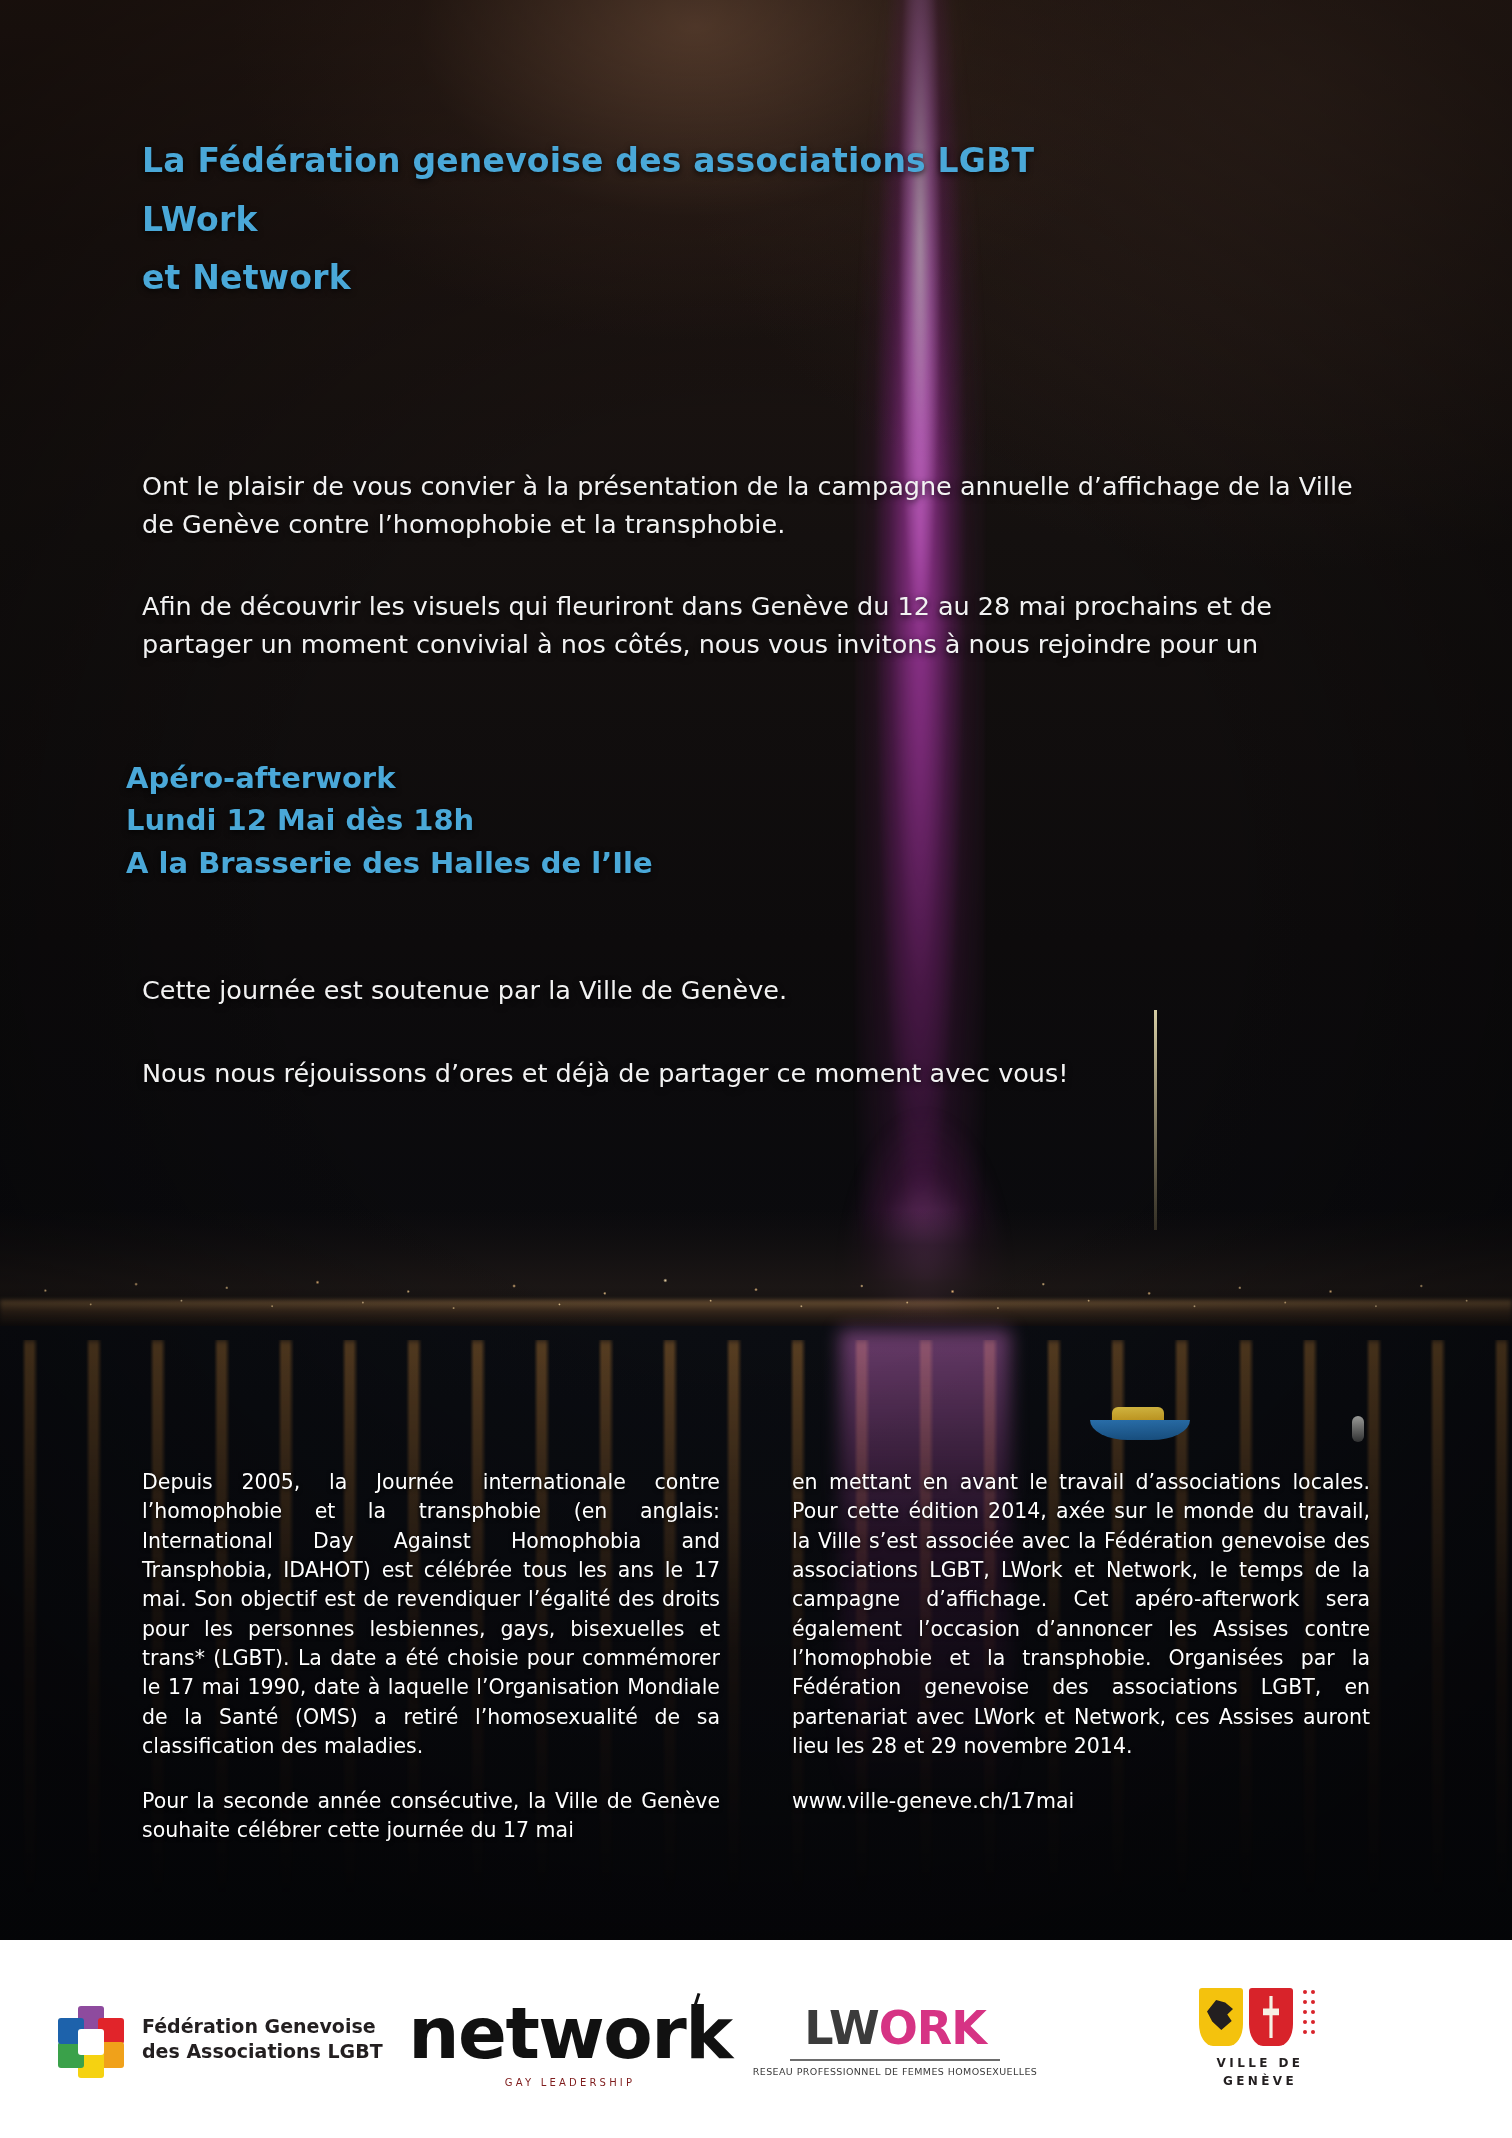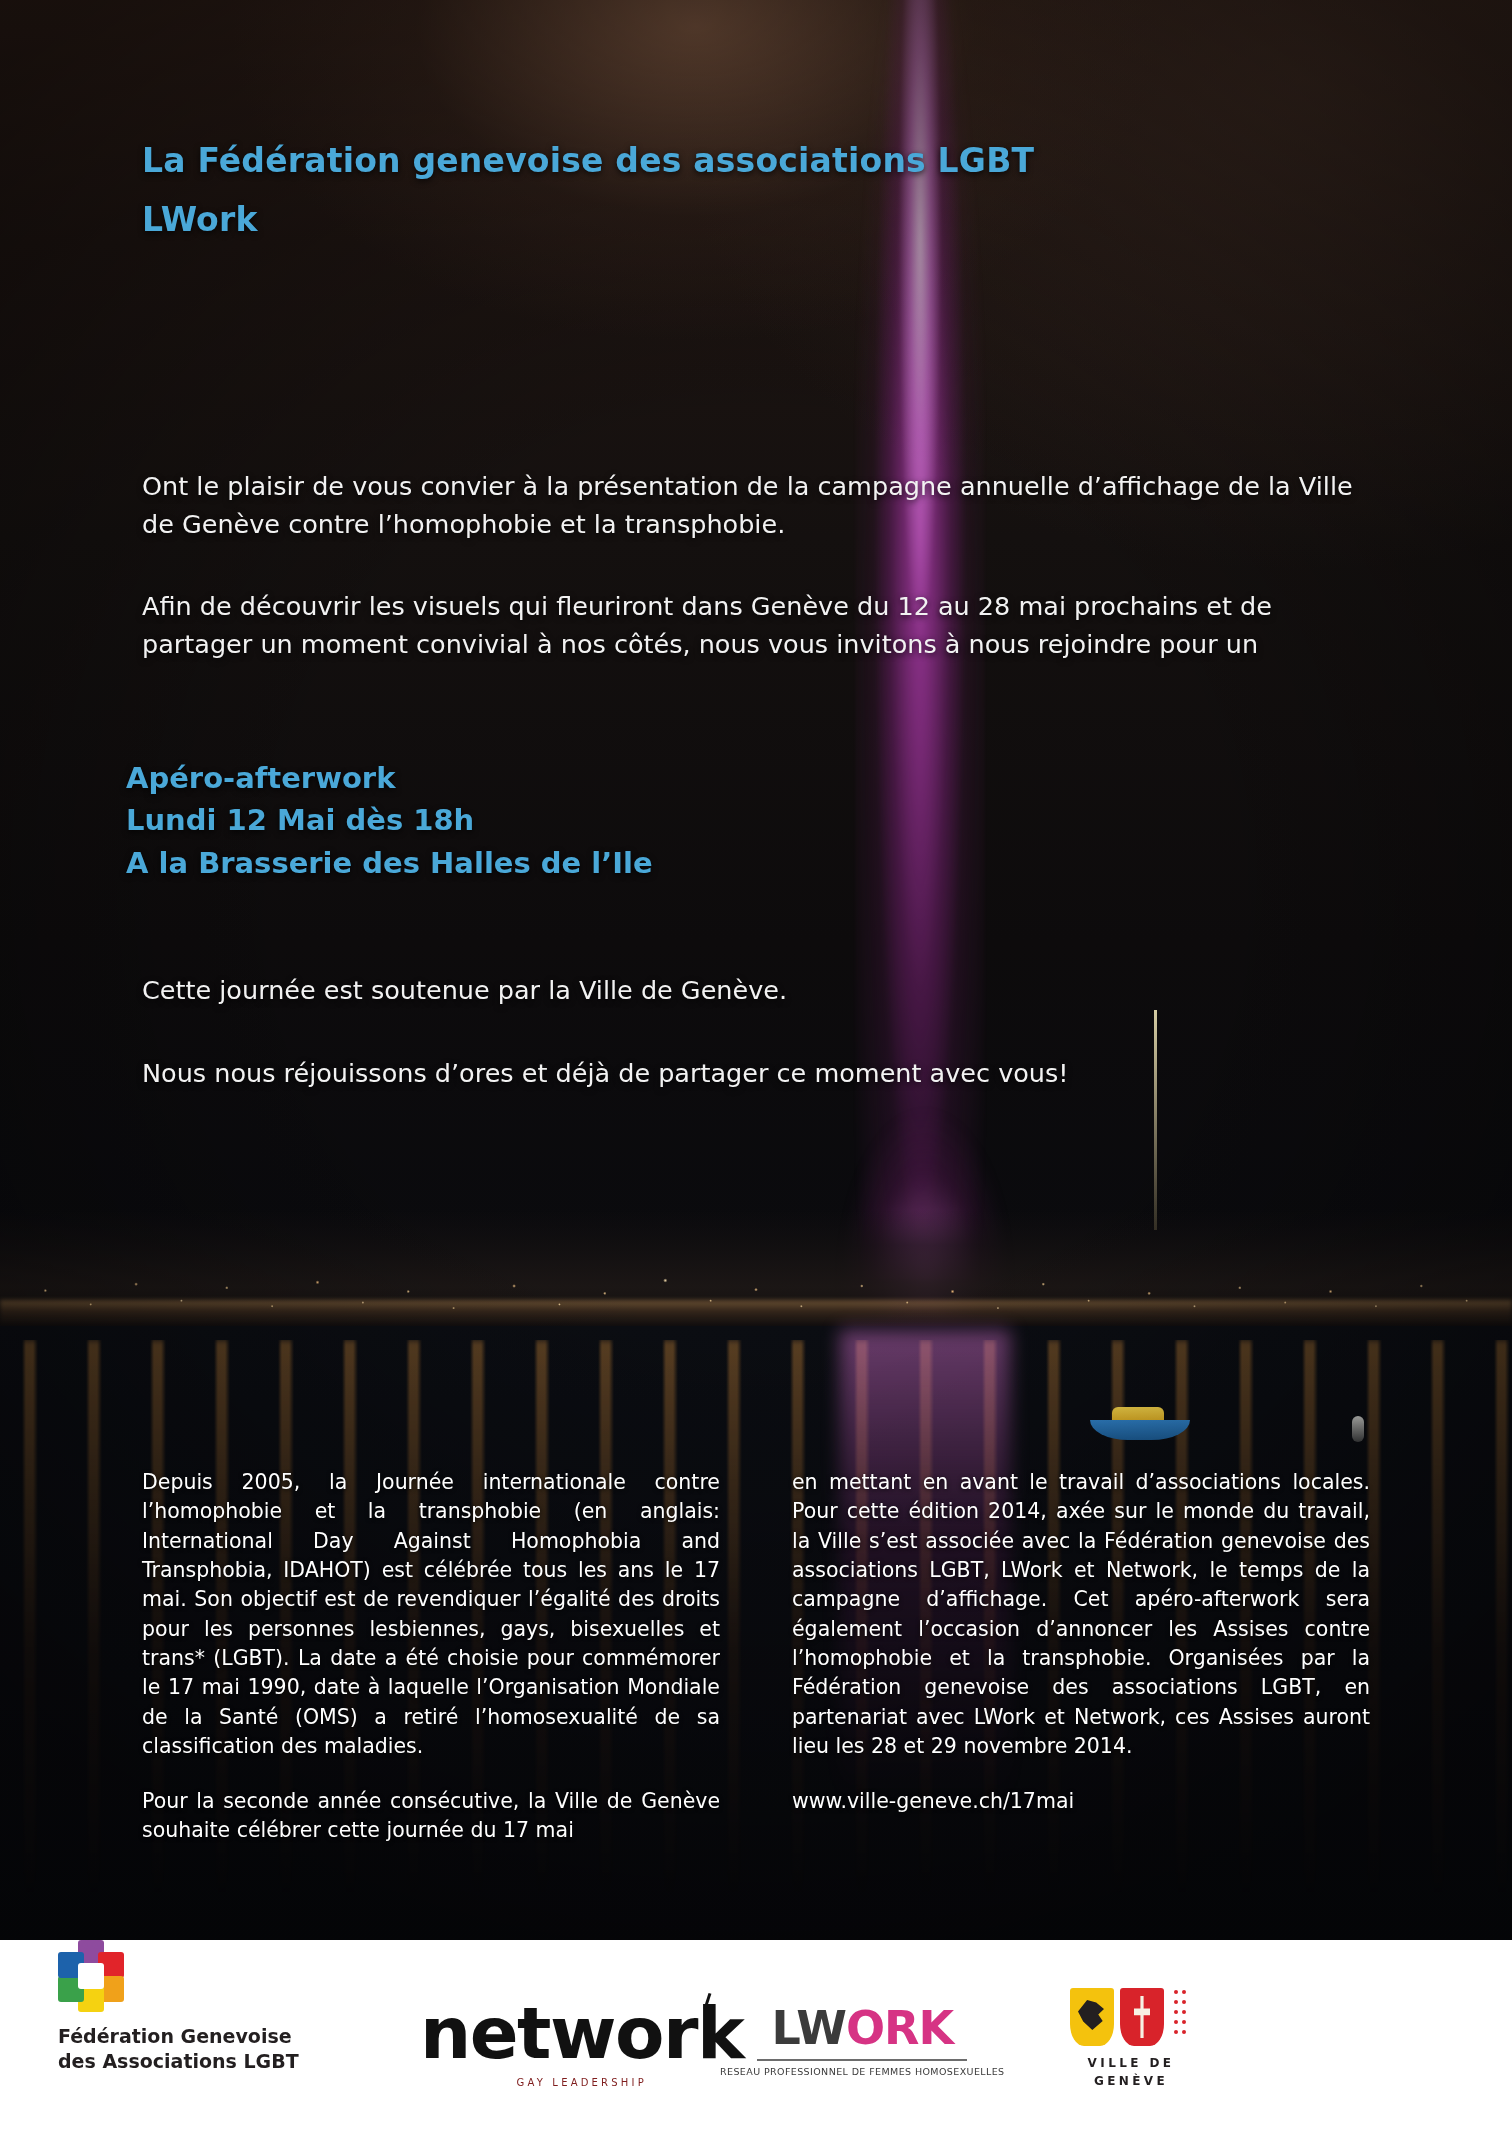--- a/index.html
+++ b/index.html
@@ -228,24 +228,23 @@
   .logobar {
     position: absolute;
     left: 0; top: 1940px;
     width: 1512px; height: 198px;
     background: #ffffff;
     display: flex;
     align-items: center;
   }
   .logo-slot {
     display: flex;
-    align-items: flex-start;
+    align-items: center;
     justify-content: center;
     height: 100%;
-    flex-direction: column;
   }
   .slot-fgal { width: 420px; padding-left: 58px; box-sizing: border-box; justify-content: flex-start; gap: 18px; }
   .slot-network { width: 300px; }
   .slot-lwork { width: 350px; }
   .slot-ville { width: 380px; }
 
   
   .hexmark { width: 66px; height: 66px; position: relative; flex: none; }
   .hexmark span {
     position: absolute; width: 26px; height: 26px; border-radius: 3px;
@@ -326,20 +325,21 @@
     <div class="hull"></div>
   </div>
   <div class="buoy"></div>
   <div class="vignette"></div>
 
   <div class="content">
 
     <div class="headline">
       <div>La Fédération genevoise des associations LGBT</div>
       <div>LWork</div>
+      <div>et Network</div>
     </div>
 
     <div id="para1" class="body-block">Ont le plaisir de vous convier à la présentation de la campagne annuelle d’affichage de la Ville de Genève contre l’homophobie et la transphobie.</div>
     <div id="para2" class="body-block">Afin de découvrir les visuels qui fleuriront dans Genève du 12 au 28 mai prochains et de partager un moment convivial à nos côtés, nous vous invitons à nous rejoindre pour un</div>
 
     <div class="event">
       <div>Apéro-afterwork</div>
       <div>Lundi 12 Mai dès 18h</div>
       <div>A la Brasserie des Halles de l’Ile</div>
     </div>

